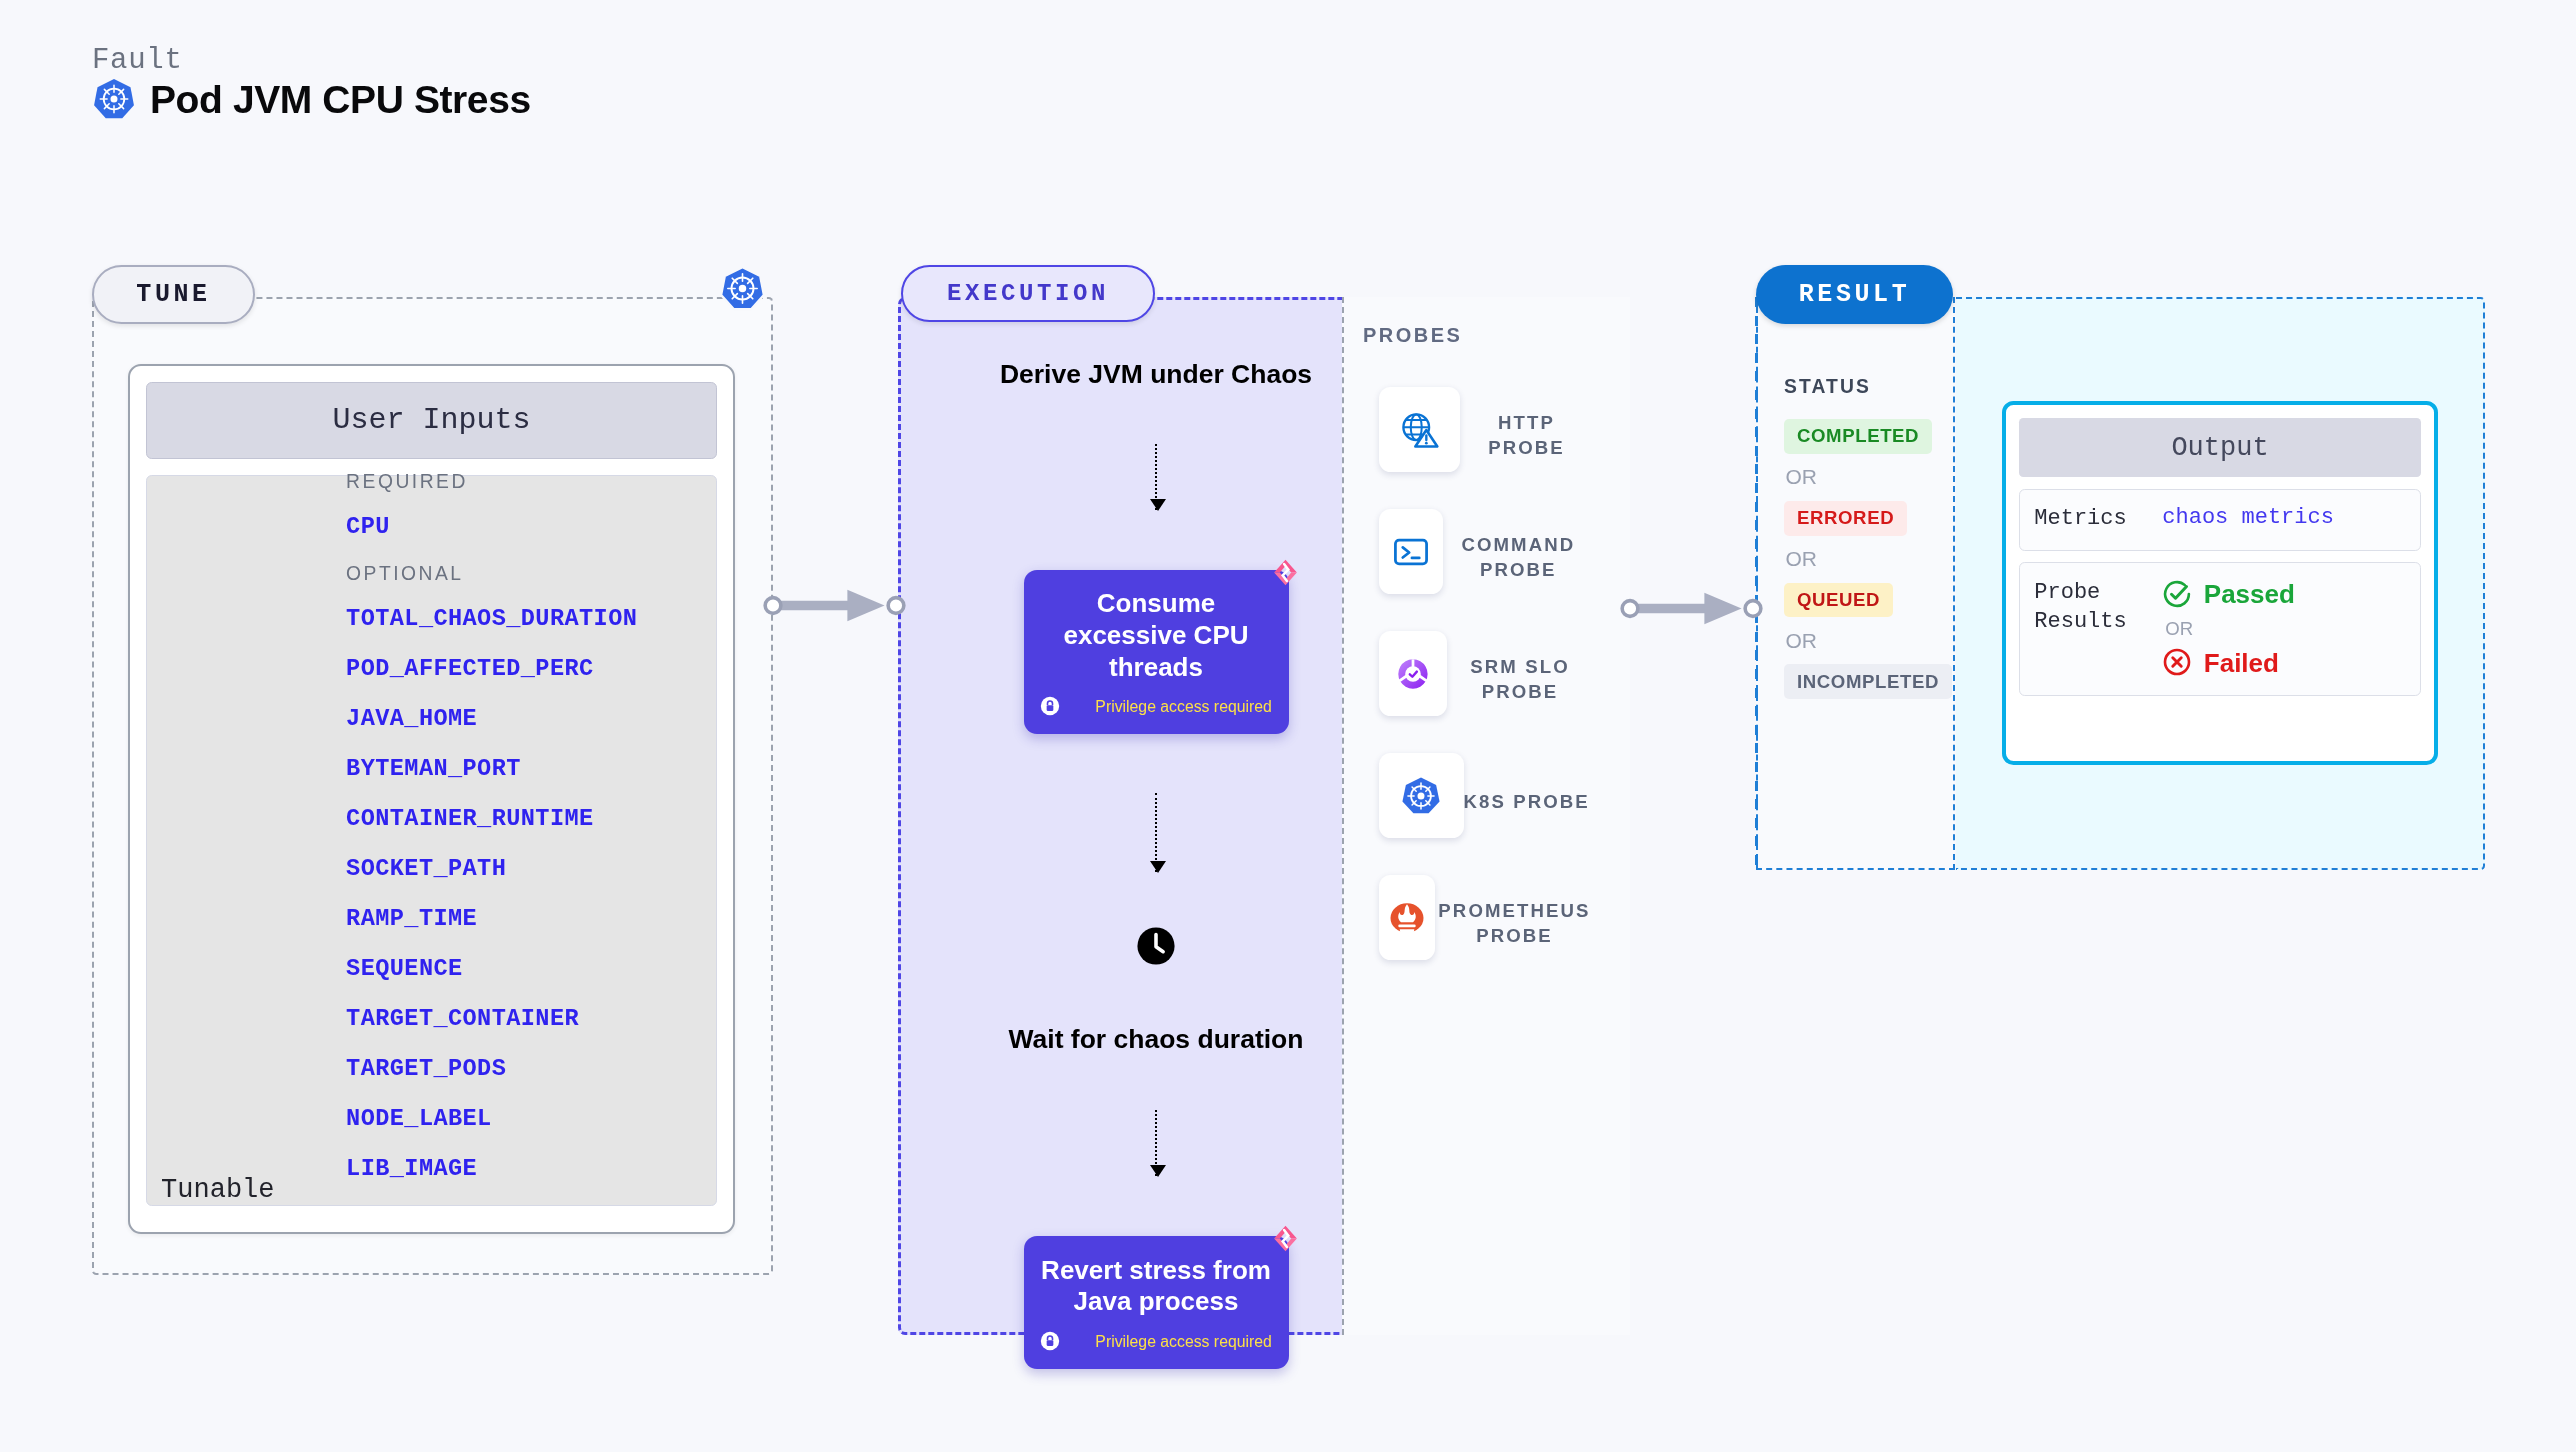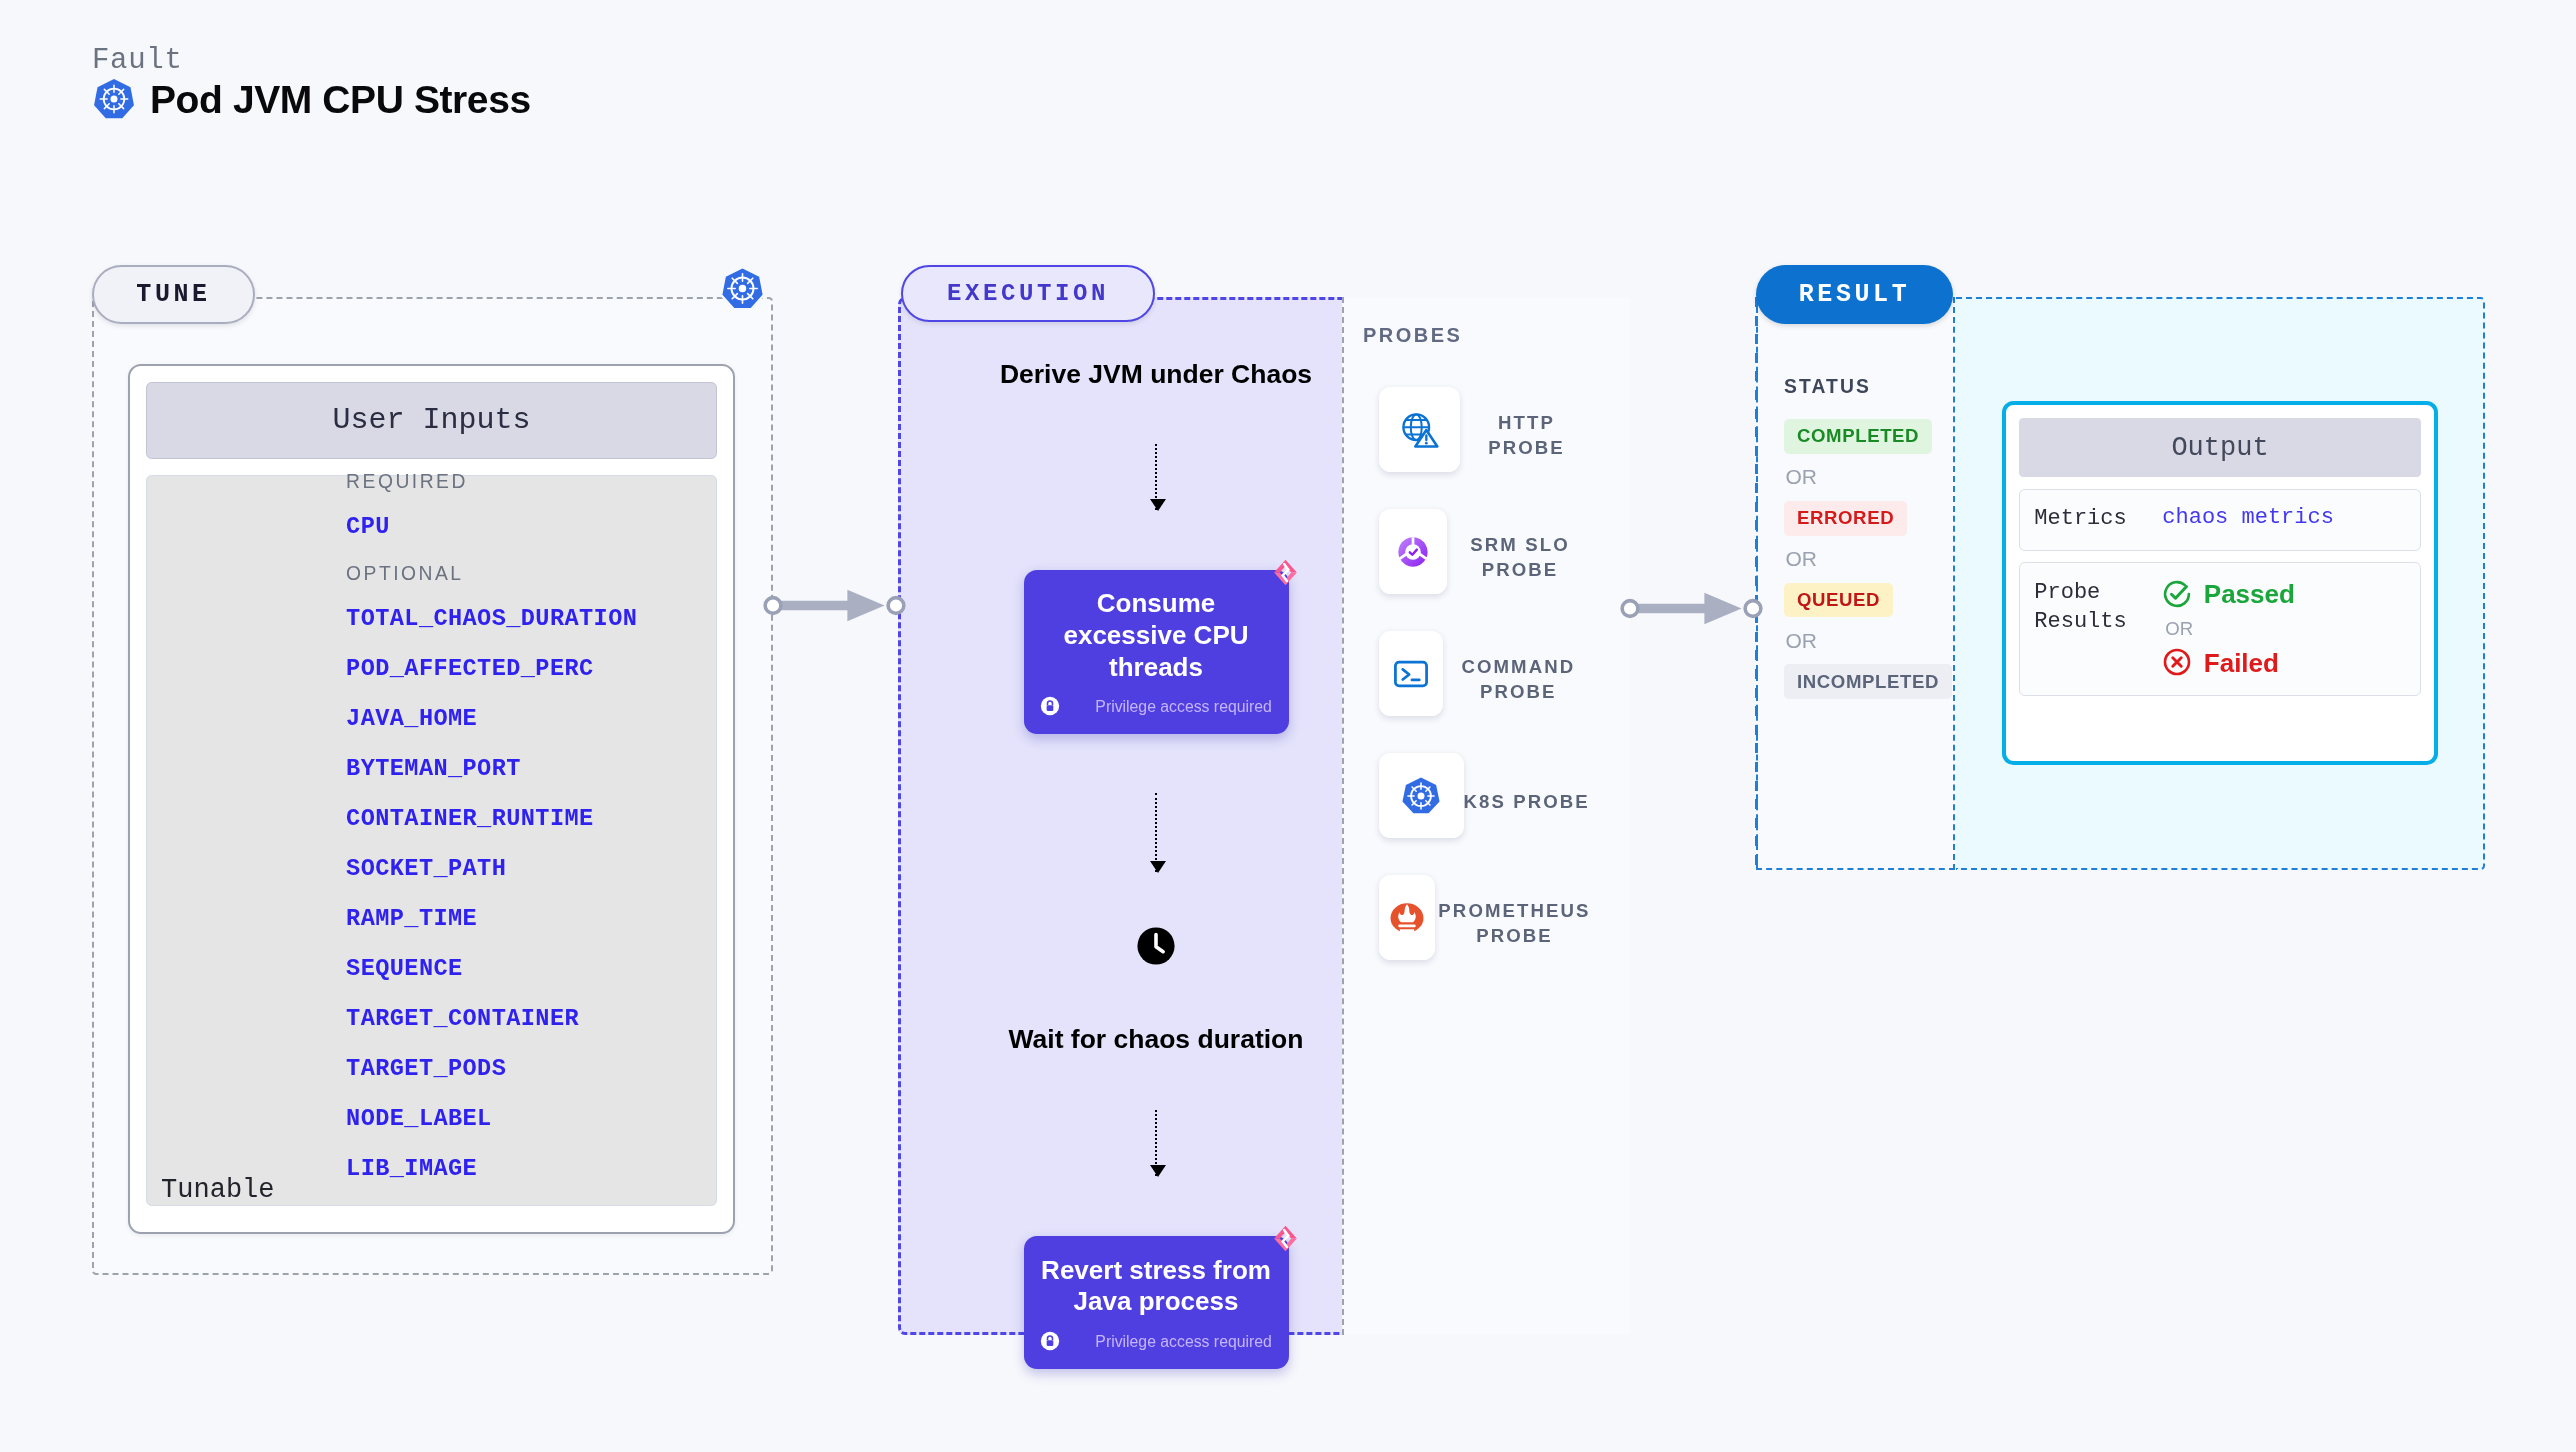--- a/index.html
+++ b/index.html
@@ -178,21 +178,21 @@
   .step-card-title {
     color: #fff;
     font-size: 26px;
     font-weight: bold;
     line-height: 1.22;
   }
   .priv-row {
     margin-top: 13px;
     display: flex; align-items: center; justify-content: center; gap: 7.2px;
   }
-  .priv-text { color: #c4b5fd; font-size: 15.8px; margin-left: 28px; }
+  .priv-text { color: #fde047; font-size: 15.8px; margin-left: 28px; }
   .corner-badge {
     position: absolute;
     right: -15.8px; top: -15.8px;
   }
   .clock-icon { margin-bottom: 11.5px; }
 
   
   #probes-region {
     position: absolute;
     left: 1342px; top: 297px;
@@ -484,44 +484,44 @@
       <path d="M32 24 L44 42 H20 Z" fill="#fff" stroke="#0a73d4" stroke-width="2.8" stroke-linejoin="round"></path>
       <path d="M32 30 V35" stroke="#0a73d4" stroke-width="2.6" stroke-linecap="round"></path>
       <circle cx="32" cy="38.4" r="1.5" fill="#0a73d4"></circle>
     </svg>
       </div>
       <div class="probe-label">HTTP PROBE</div>
     </div>
     <div class="probe-item">
       <div class="probe-tile">
         <svg width="44" height="44" viewBox="0 0 48 48">
+      <rect x="7" y="11" width="34" height="26" rx="4" fill="none" stroke="#0a73d4" stroke-width="3"></rect>
+      <path d="M15 19 L22 24.5 L15 30" stroke="#0a73d4" stroke-width="3" fill="none" stroke-linecap="round" stroke-linejoin="round"></path>
+      <path d="M25 30.5 H33" stroke="#0a73d4" stroke-width="3" stroke-linecap="round"></path>
+    </svg>
+      </div>
+      <div class="probe-label">COMMAND PROBE</div>
+    </div>
+    <div class="probe-item">
+      <div class="probe-tile">
+        <svg width="44" height="44" viewBox="0 0 48 48">
       <defs>
             <linearGradient id="slog" x1="0" y1="0" x2="1" y2="1">
         <stop offset="0" stop-color="#c084fc"></stop>
               <stop offset="1" stop-color="#8b1ff0"></stop>
       </linearGradient>
           </defs>
       <path d="M24 8 A16 16 0 1 1 23.9 8 Z" fill="url(#slog)"></path>
       <path d="M24 8 V22" stroke="#fff" stroke-width="3"></path>
       <path d="M10 31 L20 24 M38 31 L28 24" stroke="#fff" stroke-width="3" stroke-linecap="round"></path>
       <circle cx="24" cy="24" r="8.5" fill="#fff"></circle>
       <path d="M20.5 24.3 L23.3 27 L28.2 21.4" stroke="#8b1ff0" stroke-width="2.6" fill="none" stroke-linecap="round" stroke-linejoin="round"></path>
     </svg>
       </div>
       <div class="probe-label">SRM SLO PROBE</div>
-    </div>
-    <div class="probe-item">
-      <div class="probe-tile">
-        <svg width="44" height="44" viewBox="0 0 48 48">
-      <rect x="7" y="11" width="34" height="26" rx="4" fill="none" stroke="#0a73d4" stroke-width="3"></rect>
-      <path d="M15 19 L22 24.5 L15 30" stroke="#0a73d4" stroke-width="3" fill="none" stroke-linecap="round" stroke-linejoin="round"></path>
-      <path d="M25 30.5 H33" stroke="#0a73d4" stroke-width="3" stroke-linecap="round"></path>
-    </svg>
-      </div>
-      <div class="probe-label">COMMAND PROBE</div>
     </div>
     <div class="probe-item">
       <div class="probe-tile">
         <svg width="44" height="44" viewBox="0 0 64 64">
       <path d="M32 5 L54 16 L59 40 L43 57 L21 57 L5 40 L10 16 Z" fill="#326ce5"></path>
       <g fill="#fff" stroke="#fff" stroke-width="2.2" stroke-linecap="round">
         <circle cx="32" cy="32" r="4"></circle>
         <path d="M32 13 L32 22 M32 42 L32 51 M13 32 L22 32 M42 32 L51 32
                  M19 19 L25 25 M39 39 L45 45 M45 19 L39 25 M25 39 L19 45"></path>
         <circle cx="32" cy="32" r="14.5" fill="none" stroke-width="2.5"></circle>

